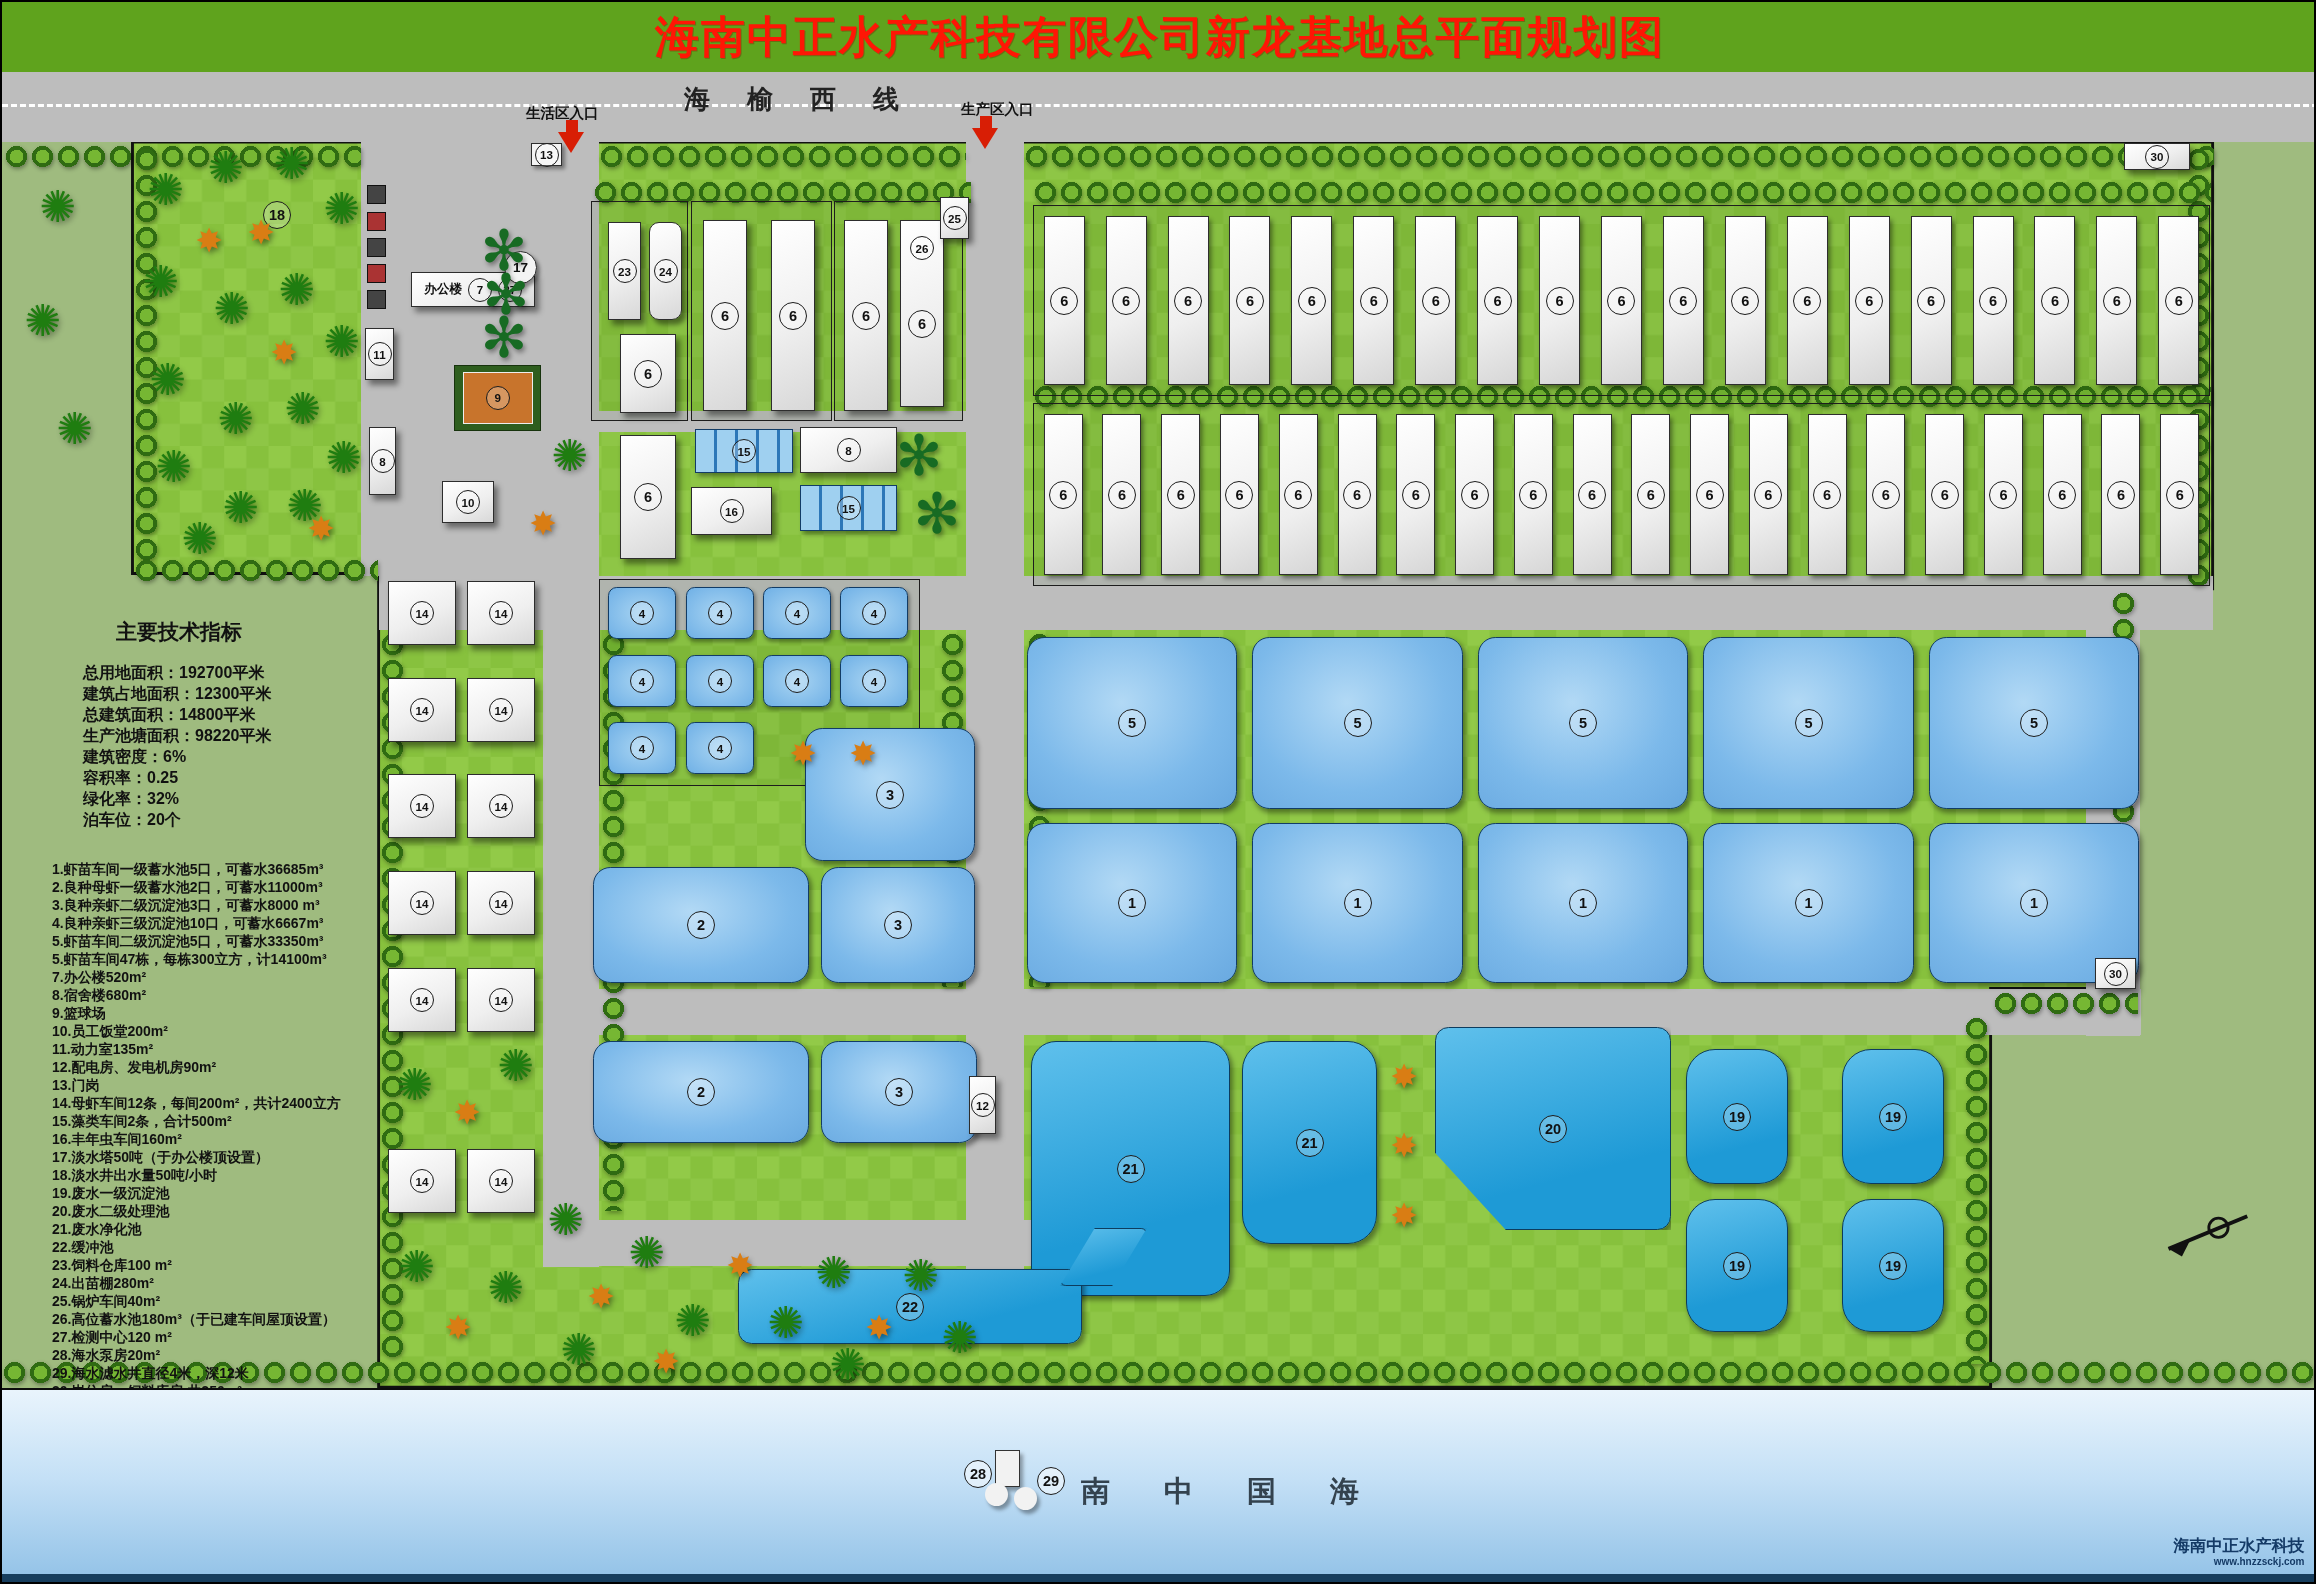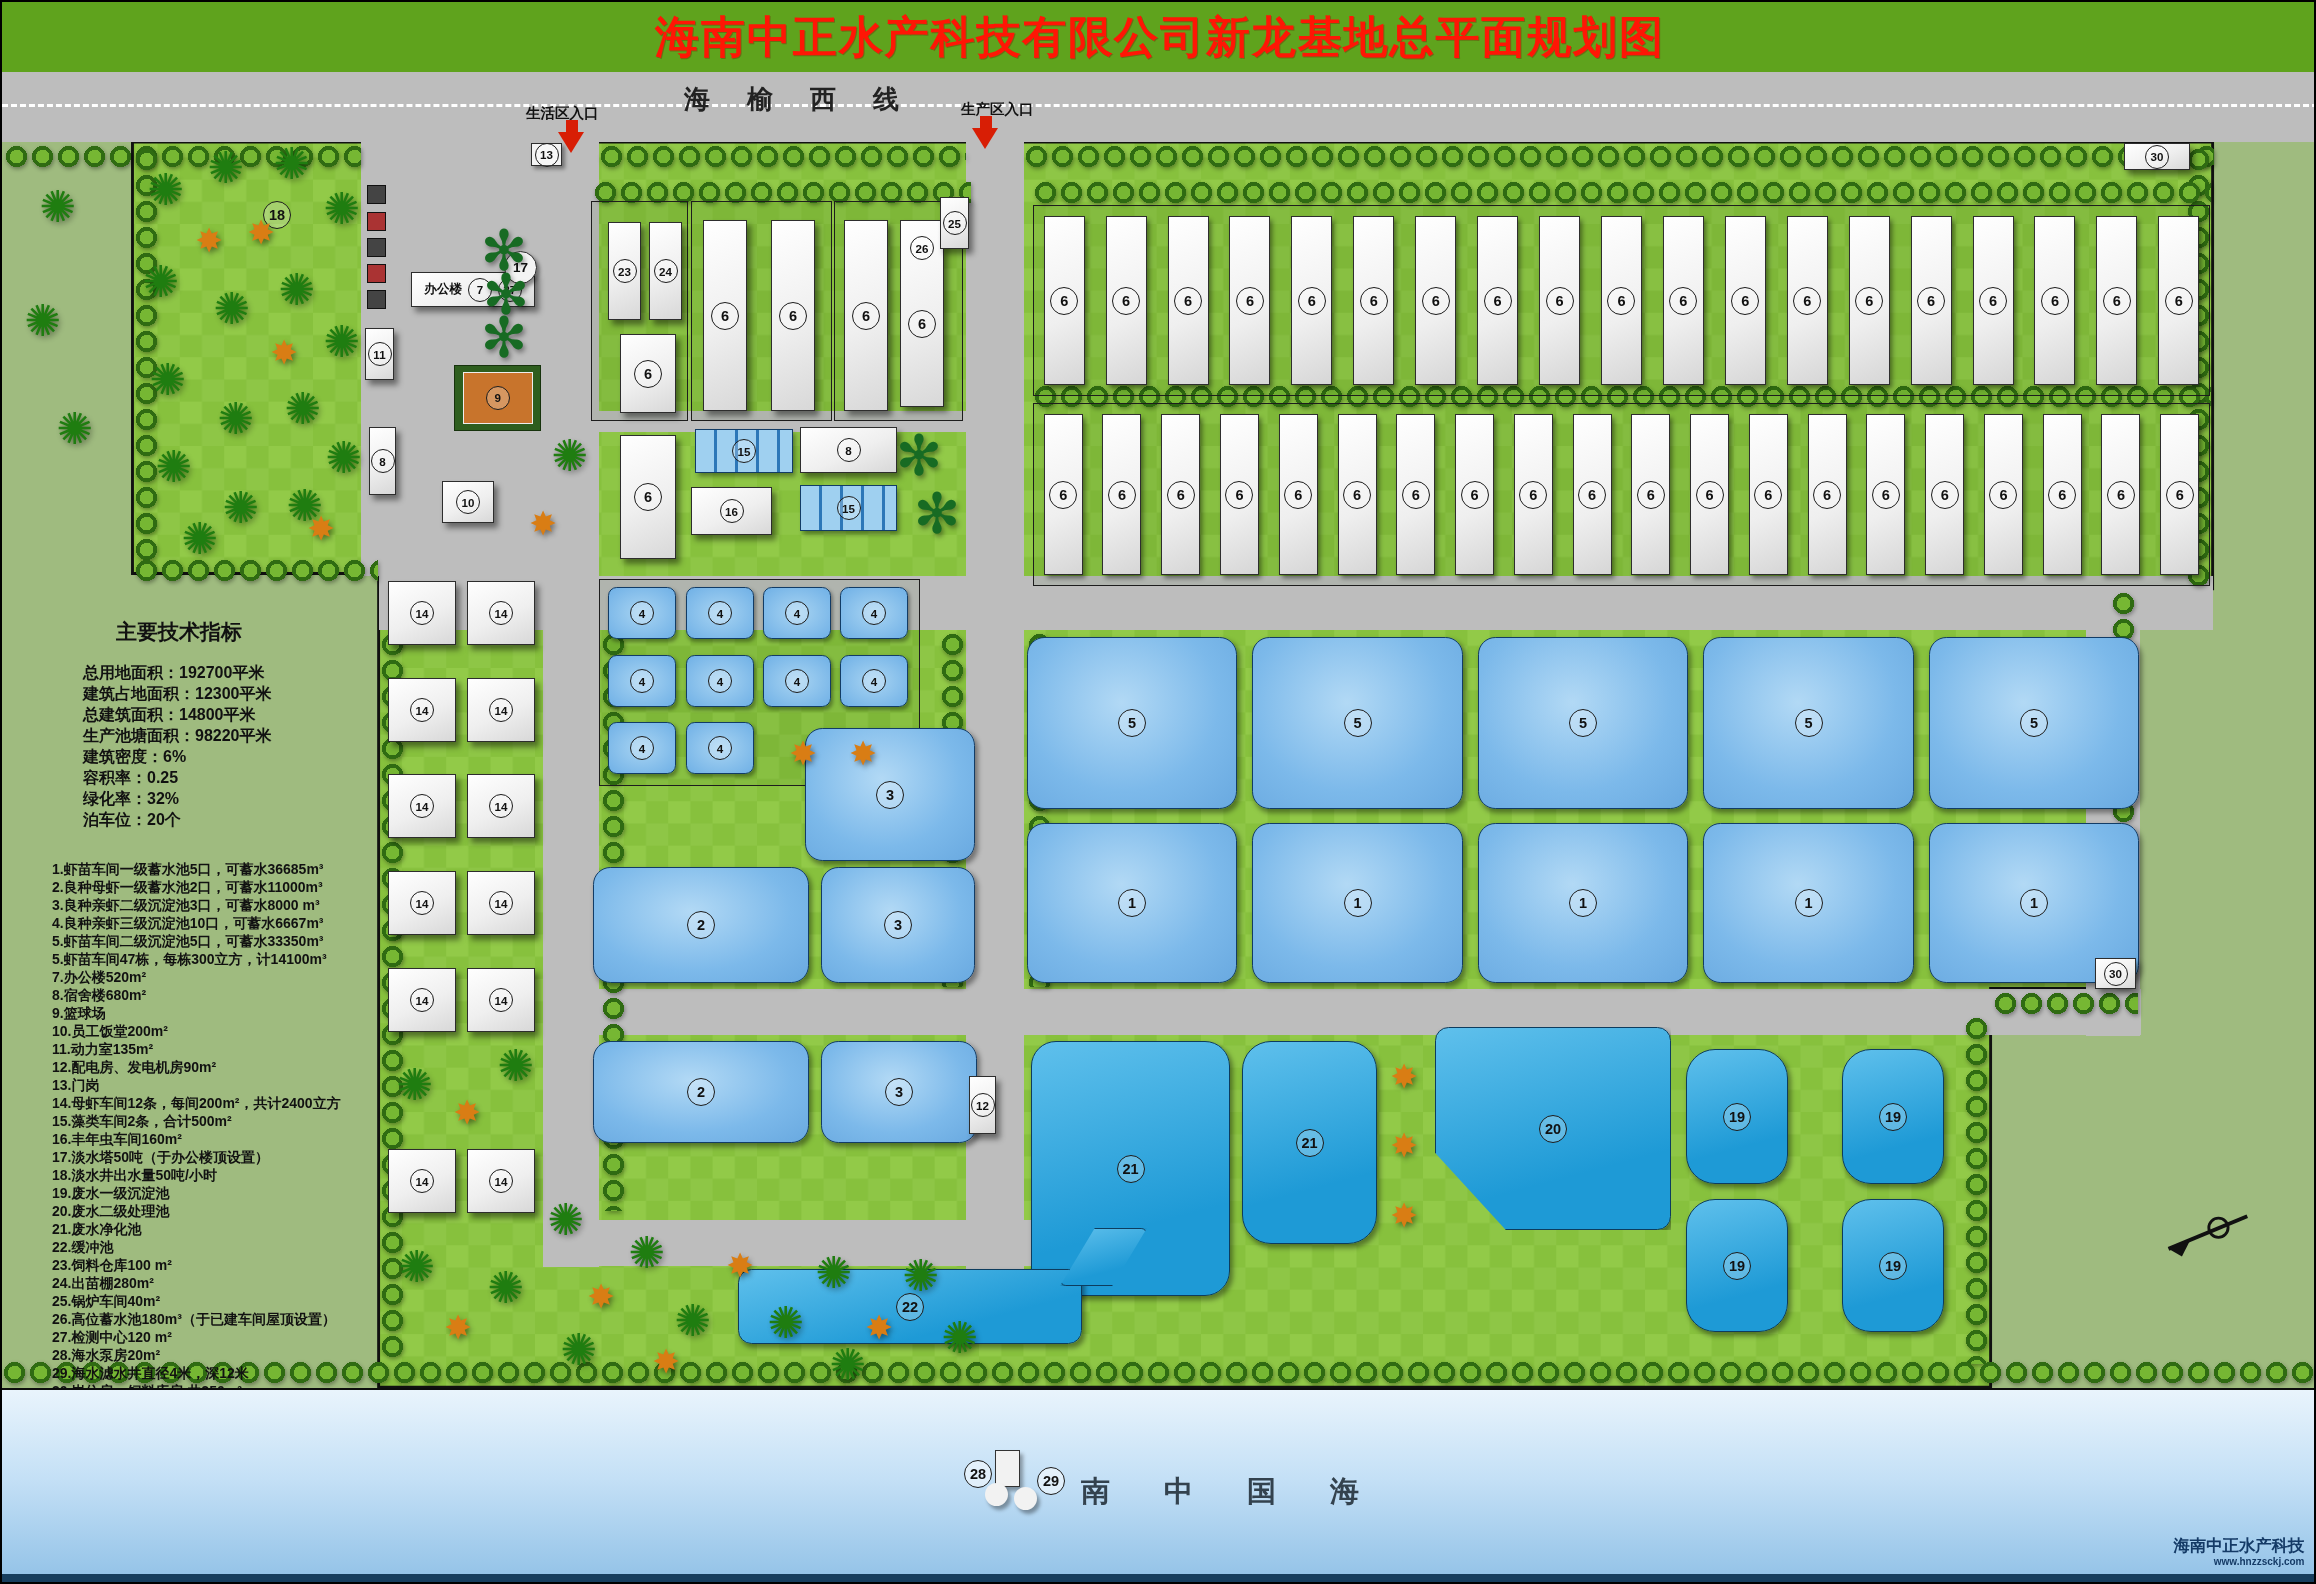--- a/index.html
+++ b/index.html
@@ -196,40 +196,40 @@
   <div class="bld" style="left:440px;top:479px;width:52px;height:42px;">
     <span class="mk sm">10</span>
   </div>
 
   <div class="block" style="left:589px;top:199px;width:97px;height:220px;"></div>
   <div class="block" style="left:689px;top:199px;width:141px;height:220px;"></div>
   <div class="block" style="left:832px;top:199px;width:129px;height:220px;"></div>
   <div class="bld" style="left:606px;top:220px;width:33px;height:98px;">
     <span class="mk sm">23</span>
   </div>
-  <div class="bld" style="left:647px;top:220px;width:33px;height:98px;">
+  <div class="bld" style="left:647px;top:220px;width:33px;height:98px;border-radius:10px;">
     <span class="mk sm">24</span>
   </div>
   <div class="bld" style="left:618px;top:332px;width:56px;height:79px;">
       <span class="mk">6</span>
     </div>
   <div class="bld" style="left:701px;top:218px;width:44px;height:191px;">
       <span class="mk">6</span>
     </div>
   <div class="bld" style="left:769px;top:218px;width:44px;height:191px;">
       <span class="mk">6</span>
     </div>
   <div class="bld" style="left:842px;top:218px;width:44px;height:191px;">
       <span class="mk">6</span>
     </div>
   <div class="bld" style="left:898px;top:218px;width:44px;height:187px;flex-direction:column;justify-content:flex-start;gap:50px;padding-top:15.4px;">
     <span class="mk sm">26</span>
     <span class="mk">6</span>
   </div>
-  <div class="bld" style="left:938px;top:195px;width:29px;height:52px;">
+  <div class="bld" style="left:938px;top:195px;width:29px;height:42px;">
     <span class="mk sm">25</span>
   </div>
 
   <div class="bld" style="left:618px;top:433px;width:56px;height:124px;">
       <span class="mk">6</span>
     </div>
   <div class="stripe15" style="left:693px;top:427px;width:98px;height:44px;">
     <span class="mk sm">15</span>
   </div>
   <div class="bld" style="left:798px;top:425px;width:97px;height:46px;">

